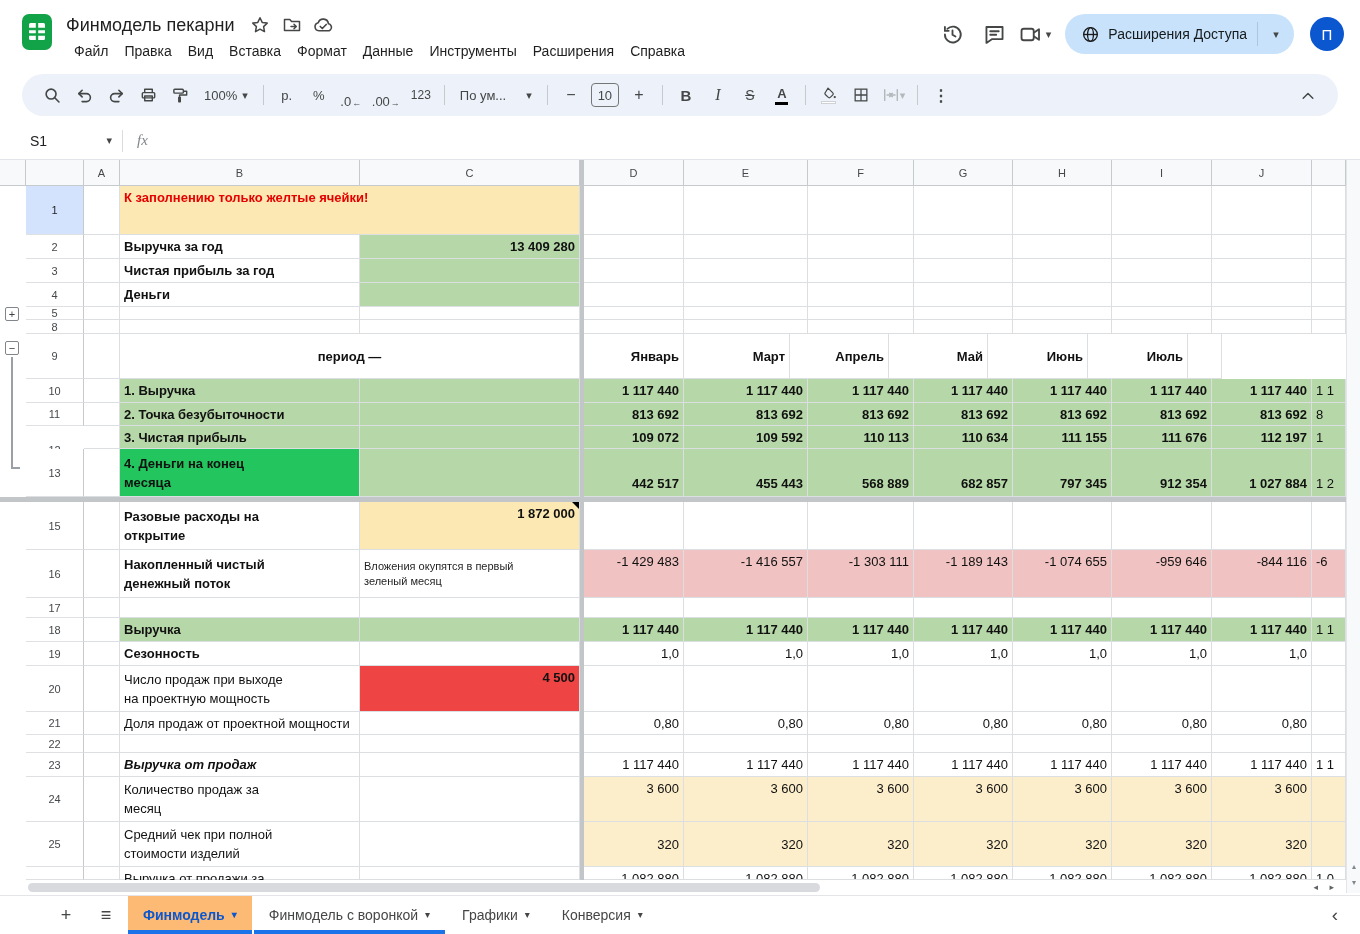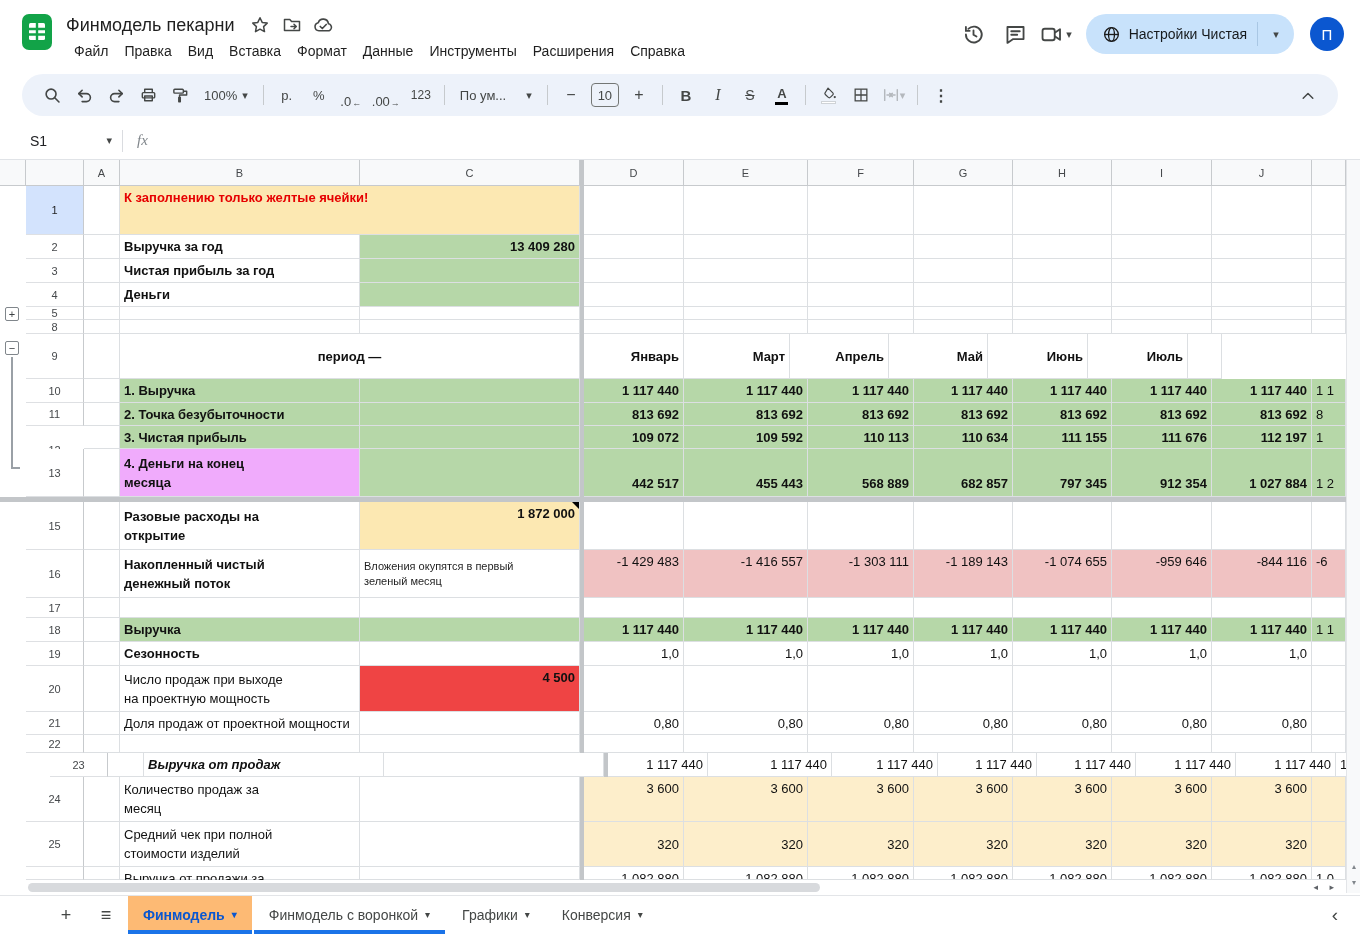--- a/index.html
+++ b/index.html
@@ -160,21 +160,21 @@
       <span class="caret">▾</span>
     </span>
     <div class="share">
       <span>
         <svg width="19" height="19" viewBox="0 0 20 20" fill="none" stroke="#1b1b1b" stroke-width="1.4">
             <circle cx="10" cy="10" r="7.2"></circle>
             <ellipse cx="10" cy="10" rx="3.1" ry="7.2"></ellipse>
             <path d="M2.8 10h14.4"></path>
           </svg>
       </span>
-      <span class="share-label">Настройки Чистая</span>
+      <span class="share-label">Расширения Доступа</span>
       <span class="share-div"></span>
       <span class="share-caret caret">▾</span>
     </div>
     <div class="avatar">П</div>
   </div>
 </div>
 
 <div class="tb-wrap">
   <div class="tb">
     <span class="tbb">
@@ -456,21 +456,21 @@
         <div class="cell al-r" style="width: 99px; height: 23px; background: rgb(182, 215, 168); font-weight: 700;">110 634</div>
         <div class="cell al-r" style="width: 99px; height: 23px; background: rgb(182, 215, 168); font-weight: 700;">111 155</div>
         <div class="cell al-r" style="width: 100px; height: 23px; background: rgb(182, 215, 168); font-weight: 700;">111 676</div>
         <div class="cell al-r" style="width: 100px; height: 23px; background: rgb(182, 215, 168); font-weight: 700;">112 197</div>
         <div class="cell" style="width: 34px; height: 23px; background: rgb(182, 215, 168);">1</div>
       </div>
       <div class="g-row" style="height: 48px;">
         <div class="gut" style="width: 26px;"></div>
         <div class="rnum" style="width: 58px;">13</div>
         <div class="cell" style="width: 36px; height: 48px;"></div>
-        <div class="cell wrap" style="width: 240px; height: 48px; background: #f0abfc; font-weight: 700;">4. Деньги на конец
+        <div class="cell wrap" style="width: 240px; height: 48px; background: #22c55e; font-weight: 700;">4. Деньги на конец
 месяца</div>
         <div class="cell" style="width: 220px; height: 48px; background: rgb(182, 215, 168);"></div>
         <div class="vd" style="width: 4px;"></div>
         <div class="cell al-r va-bot" style="width: 100px; height: 48px; background: rgb(182, 215, 168); font-weight: 700;">442 517</div>
         <div class="cell al-r va-bot" style="width: 124px; height: 48px; background: rgb(182, 215, 168); font-weight: 700;">455 443</div>
         <div class="cell al-r va-bot" style="width: 106px; height: 48px; background: rgb(182, 215, 168); font-weight: 700;">568 889</div>
         <div class="cell al-r va-bot" style="width: 99px; height: 48px; background: rgb(182, 215, 168); font-weight: 700;">682 857</div>
         <div class="cell al-r va-bot" style="width: 99px; height: 48px; background: rgb(182, 215, 168); font-weight: 700;">797 345</div>
         <div class="cell al-r va-bot" style="width: 100px; height: 48px; background: rgb(182, 215, 168); font-weight: 700;">912 354</div>
         <div class="cell al-r va-bot" style="width: 100px; height: 48px; background: rgb(182, 215, 168); font-weight: 700;">1 027 884</div>
@@ -602,21 +602,21 @@
         <div class="vd" style="width: 4px;"></div>
         <div class="cell" style="width: 100px; height: 18px;"></div>
         <div class="cell" style="width: 124px; height: 18px;"></div>
         <div class="cell" style="width: 106px; height: 18px;"></div>
         <div class="cell" style="width: 99px; height: 18px;"></div>
         <div class="cell" style="width: 99px; height: 18px;"></div>
         <div class="cell" style="width: 100px; height: 18px;"></div>
         <div class="cell" style="width: 100px; height: 18px;"></div>
         <div class="cell" style="width: 34px; height: 18px;"></div>
       </div>
-      <div class="g-row" style="height: 24px; padding-left: 24px;">
+      <div class="g-row" style="height: 24px;">
         <div class="gut" style="width: 26px;"></div>
         <div class="rnum" style="width: 58px;">23</div>
         <div class="cell" style="width: 36px; height: 24px;"></div>
         <div class="cell" style="width: 240px; height: 24px; font-weight: 700; font-style: italic;">Выручка от продаж</div>
         <div class="cell" style="width: 220px; height: 24px;"></div>
         <div class="vd" style="width: 4px;"></div>
         <div class="cell al-r" style="width: 100px; height: 24px;">1 117 440</div>
         <div class="cell al-r" style="width: 124px; height: 24px;">1 117 440</div>
         <div class="cell al-r" style="width: 106px; height: 24px;">1 117 440</div>
         <div class="cell al-r" style="width: 99px; height: 24px;">1 117 440</div>

